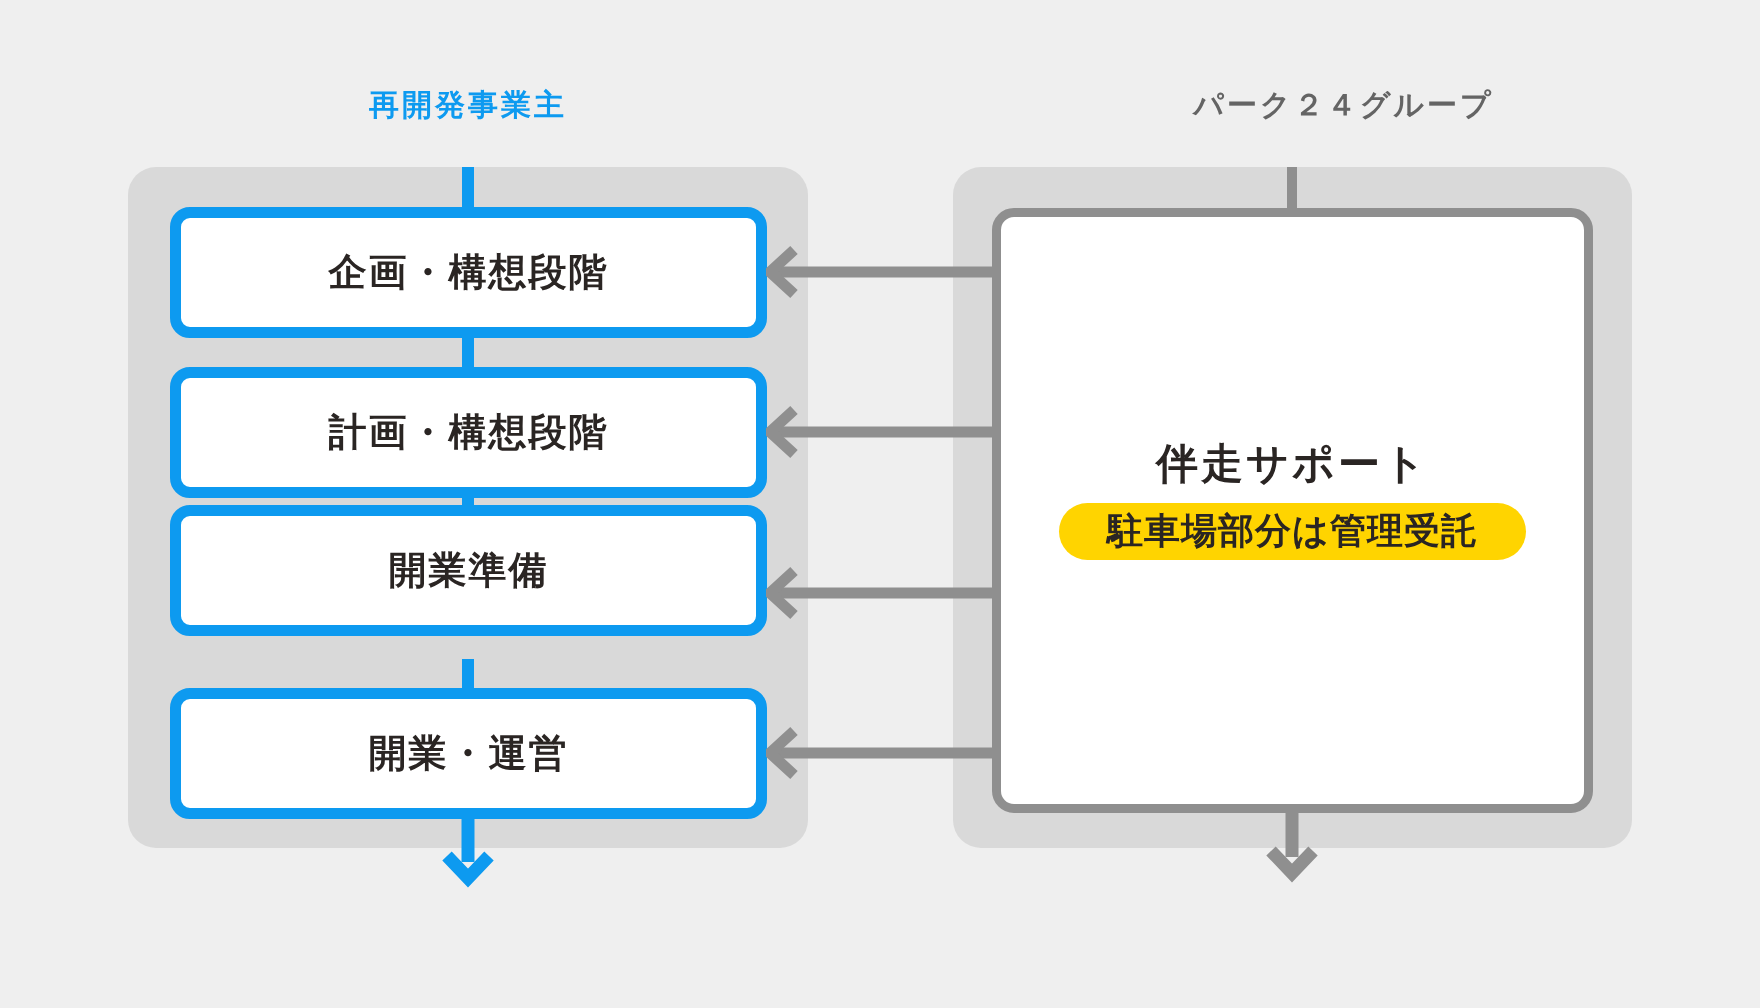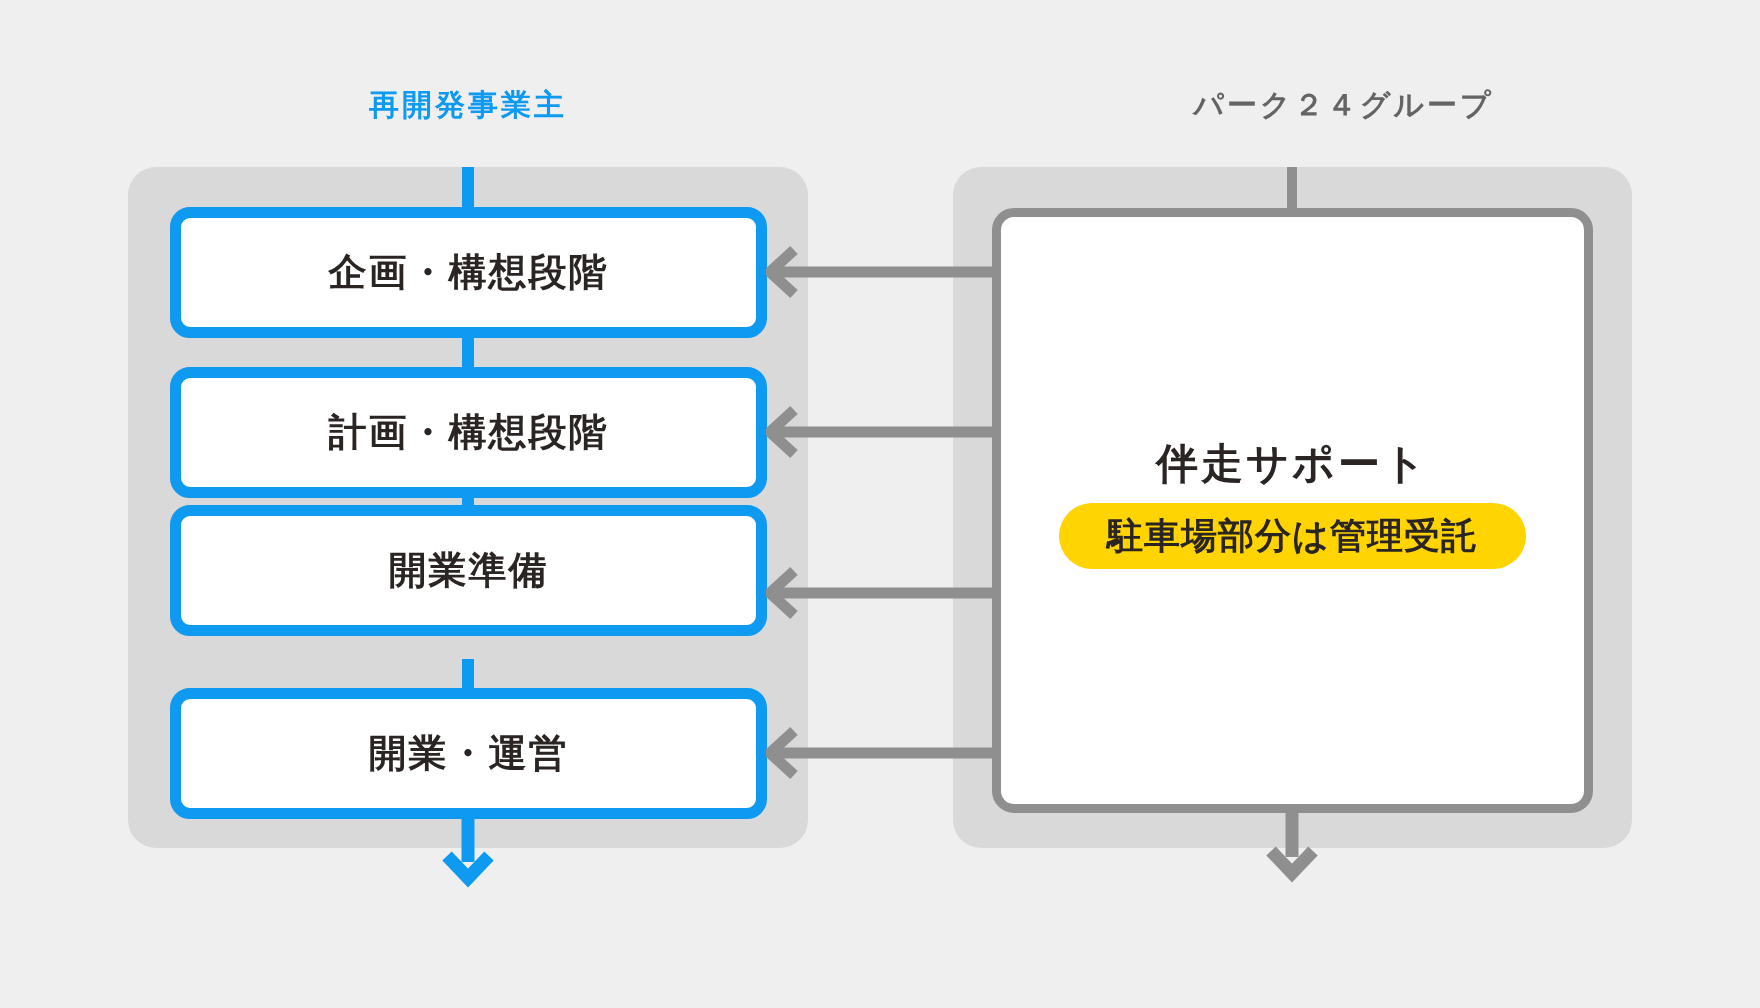--- a/index.html
+++ b/index.html
@@ -74,21 +74,21 @@
     left:0;top:222px;width:100%;height:50px;
     display:flex;align-items:center;justify-content:center;
     font-size:42px;font-weight:700;letter-spacing:3px;
     color:var(--ink);
   }
   .badge{
     left:0;top:286px;width:100%;
     display:flex;justify-content:center;
   }
   .badge-pill{
-    height:66px;
+    height:57px;
     padding:0 48px;
     background:var(--yellow);
     border-radius:33px;
     display:flex;align-items:center;justify-content:center;
     font-size:36px;font-weight:700;letter-spacing:1px;
     color:var(--ink);
   }
 
   svg{display:block;}
   .arrow-svg{z-index:3;}

